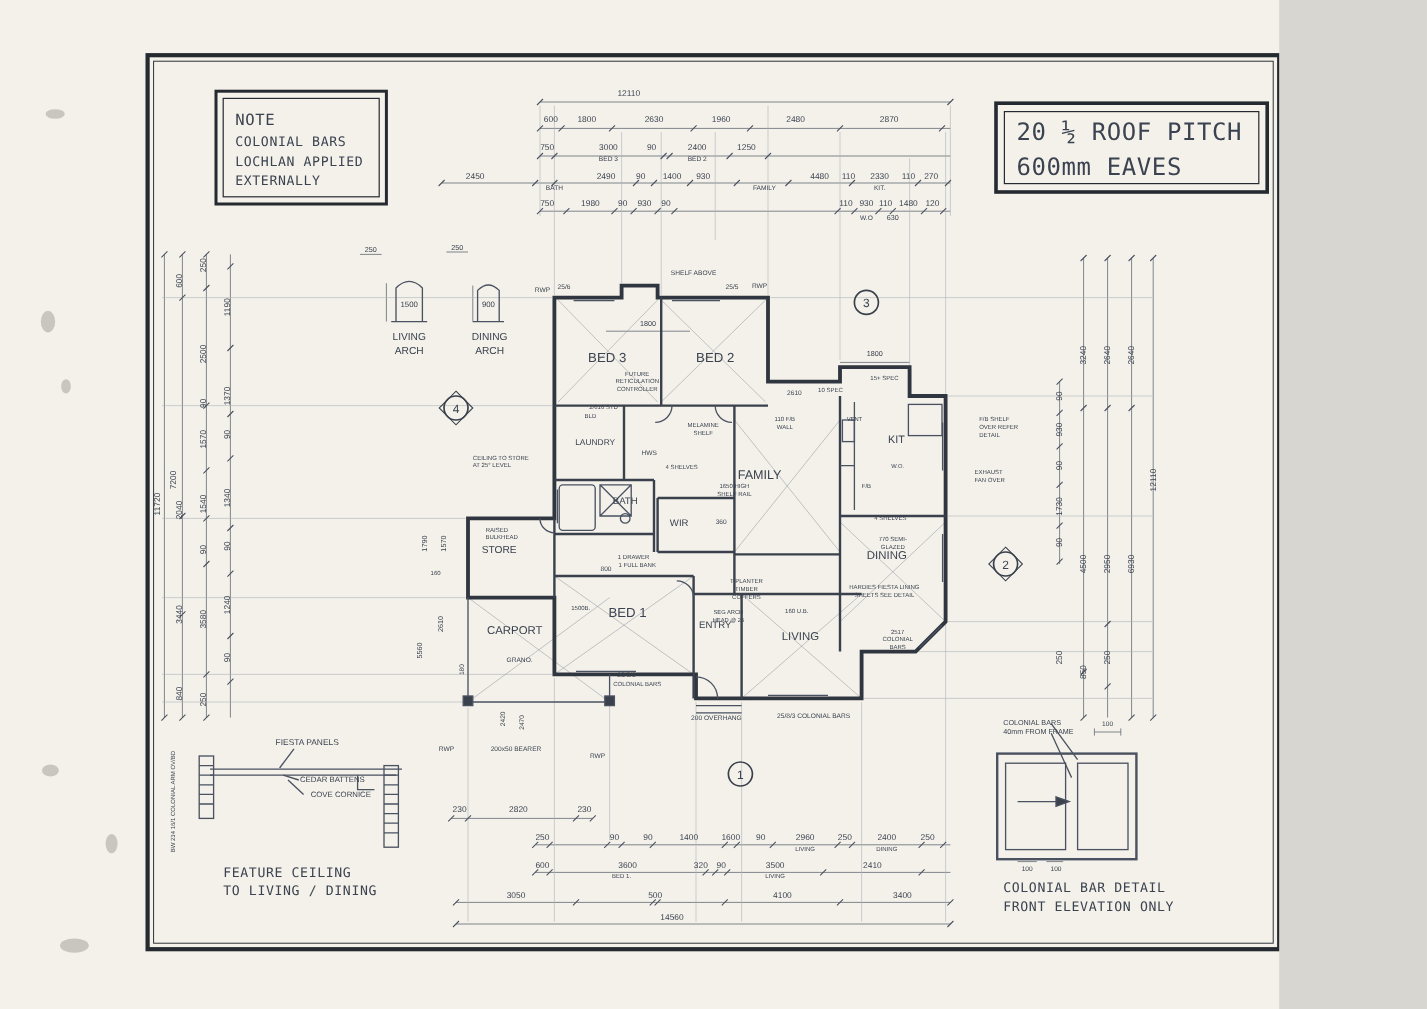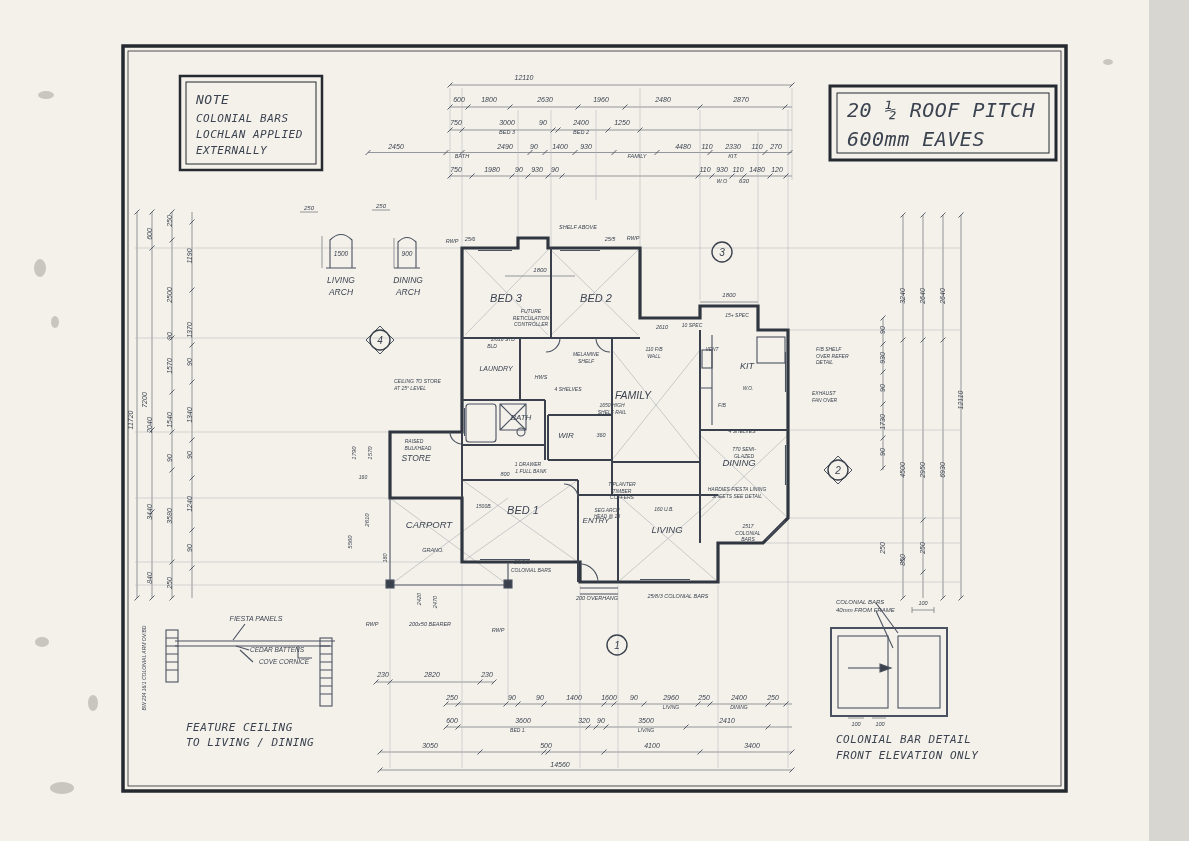--- a/index.html
+++ b/index.html
@@ -1,16 +1,16 @@
 <!DOCTYPE html>
 <html><head>
 <meta charset="utf-8">
 <style>
   html,body{margin:0;padding:0;background:#d8d6d0;}
-  .page{position:relative;width:1149px;height:841px;background:#f3f1ea;overflow:hidden;font-family:"Liberation Sans",sans-serif;font-style:italic;}
+  .page{position:relative;width:1066px;height:841px;background:#f3f1ea;overflow:hidden;font-family:"Liberation Sans",sans-serif;}
   svg{position:absolute;left:0;top:0;}
   text{font-family:"Liberation Sans",sans-serif;fill:#3c4350;}
   .hand{font-family:"DejaVu Sans Mono",monospace;letter-spacing:.5px;}
   #walls-outer{stroke:#30363f;stroke-width:3.2;fill:none;stroke-linejoin:miter;}
   #walls-inner{stroke:#3a414c;stroke-width:2;fill:none;}
   #thin{stroke:#4a5160;stroke-width:1.1;fill:none;}
   #dims{stroke:#6a7079;stroke-width:.7;fill:none;}
   #ext{stroke:#aeb2b8;stroke-width:.5;fill:none;}
   #diag{stroke:#949aa3;stroke-width:.55;fill:none;opacity:.85;}
   #ticks{stroke:#4a5160;stroke-width:.9;fill:none;}

